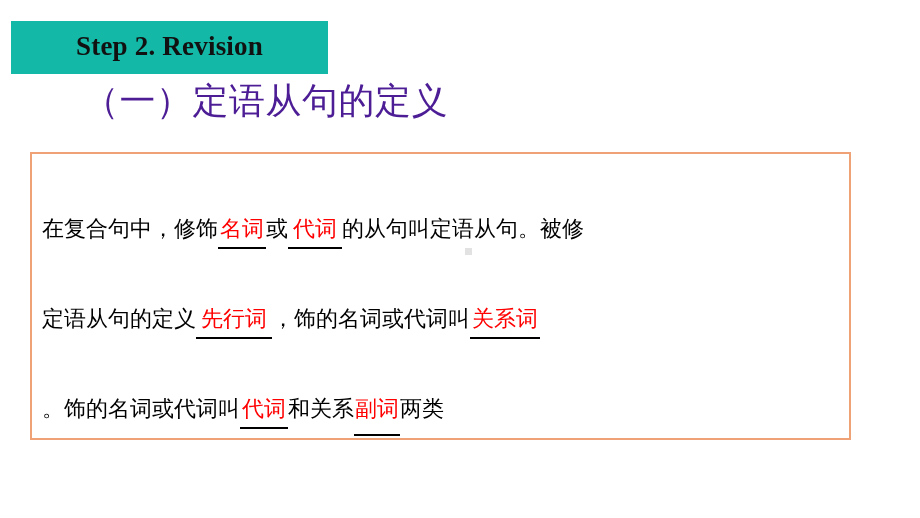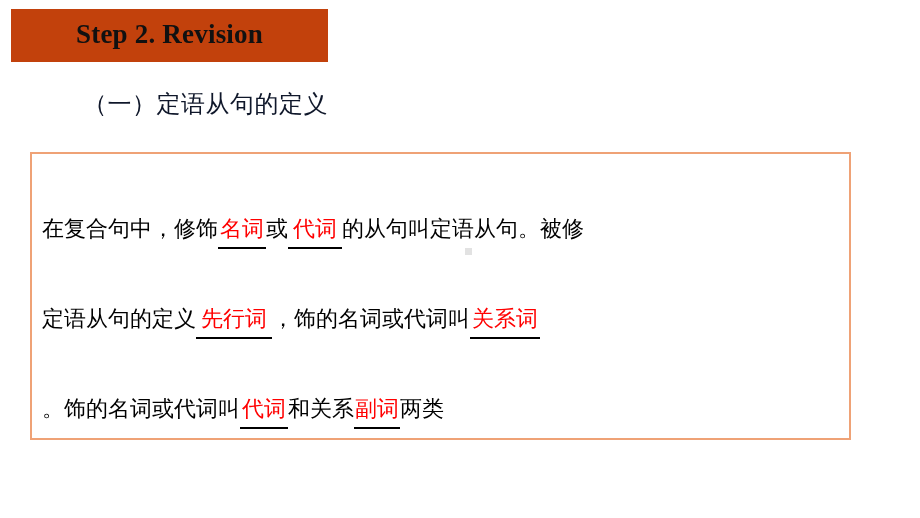--- a/index.html
+++ b/index.html
@@ -13,48 +13,48 @@
     position: relative;
     overflow: hidden;
     font-family: "Liberation Sans", "DejaVu Sans", sans-serif;
     -webkit-font-smoothing: antialiased;
   }
 
   
   #title-banner {
     position: absolute;
     left: 11px;
-    top: 9px;
+    top: 21px;
     width: 317px;
     height: 53px;
-    background: #c2410c;
+    background: #14b8a6;
     display: flex;
     align-items: center;
     justify-content: center;
   }
   #title-banner .title-text {
     font-family: "Liberation Serif", "DejaVu Serif", serif;
     font-weight: bold;
     font-size: 27px;
     line-height: 1;
     color: #111111;
     letter-spacing: 0.2px;
     white-space: nowrap;
     padding-bottom: 2px;
   }
 
   
   #section-heading {
     position: absolute;
     left: 83px;
     top: 86px;
-    font-family: Liberation Serif, serif;
-    font-size: 24px;
+    font-family: Liberation Mono, monospace;
+    font-size: 36px;
     line-height: 36px;
-    color: #0f172a;
+    color: #4c1d95;
     white-space: nowrap;
     letter-spacing: 0.5px;
   }
 
   
   #definition-box {
     position: absolute;
     left: 30px;
     top: 152px;
     width: 821px;
@@ -84,21 +84,21 @@
     color: #ff0000;
     border-bottom: 2px solid #000000;
     padding: 0 2px 1px 2px;
     display: inline-block;
     line-height: 34px;
   }
   .blank.wide {
     padding: 0 5px 1px 5px;
   }
   .blank.tight {
-    padding: 0 1px 1px 1px;
+    padding: 0 1px 8px 1px;
     margin-top: 18px;
   }
 
   
   #artifact-speck {
     position: absolute;
     left: 465px;
     top: 248px;
     width: 7px;
     height: 7px;

